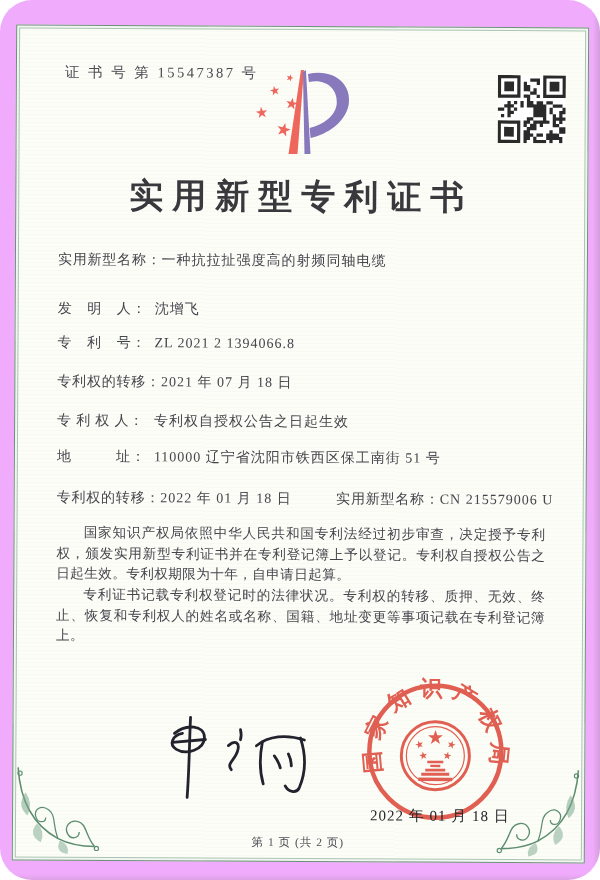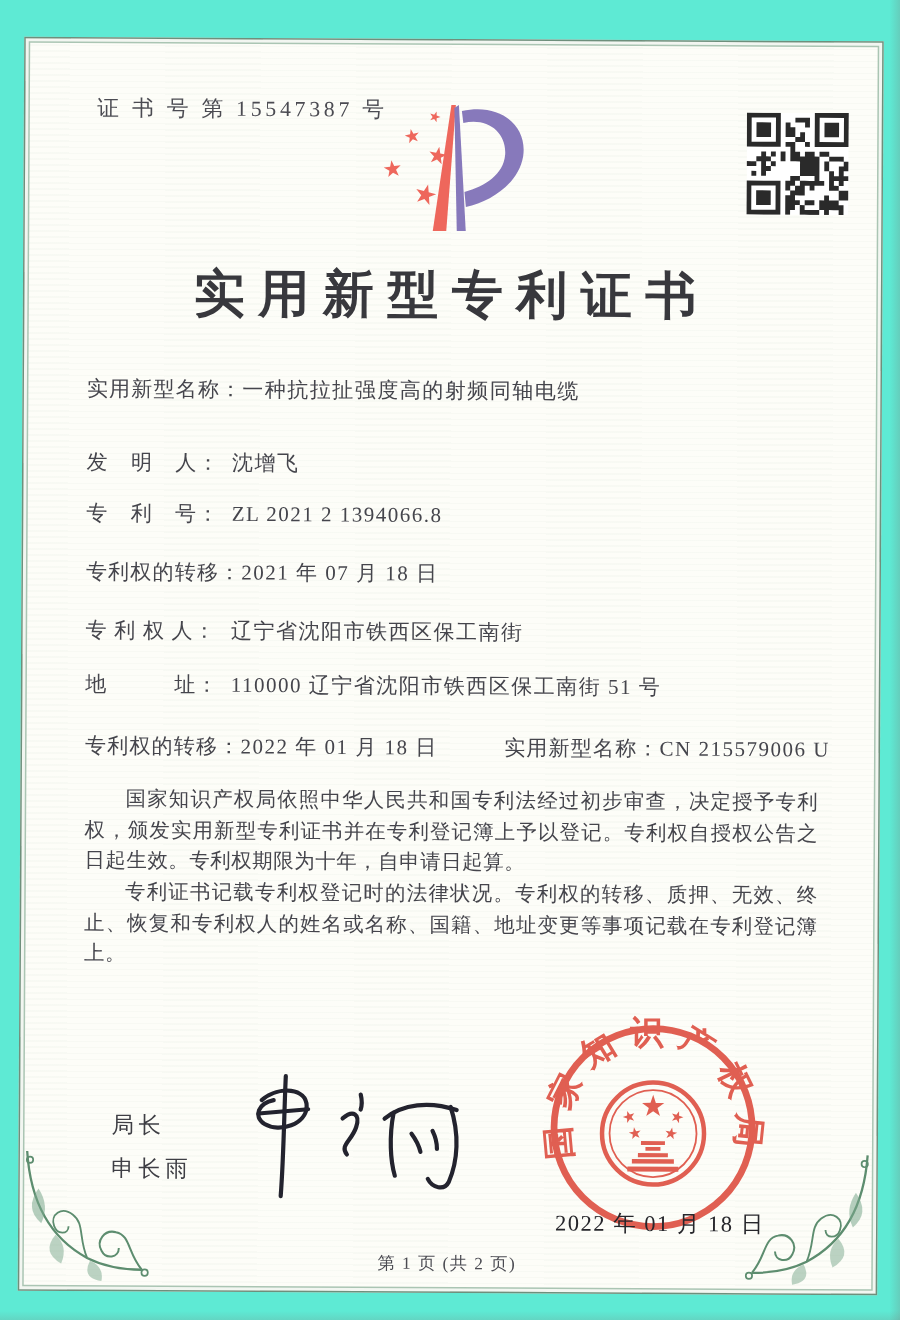--- a/index.html
+++ b/index.html
@@ -1,17 +1,17 @@
 <!DOCTYPE html>
 <html><head>
 <meta charset="utf-8">
 <style>
   html,body{margin:0;padding:0;}
-  .stage{position:relative;width:600px;height:880px;background:#5eead4;overflow:hidden;
-         font-family:"Liberation Serif","DejaVu Serif",serif;color:#3c3c42;}
+  .stage{position:relative;width:600px;height:880px;background:#f0abfc;overflow:hidden;
+         font-family:"Liberation Serif","DejaVu Serif",serif;color:#3c3c42;border-radius:32px;}
   .stage::after{content:"";position:absolute;top:0;right:0;width:7px;height:100%;
          background:linear-gradient(to right,rgba(0,0,0,0),rgba(120,120,115,.25));pointer-events:none;}
   .stage::before{content:"";position:absolute;left:0;bottom:0;width:100%;height:6px;
          background:linear-gradient(to bottom,rgba(0,0,0,0),rgba(120,120,115,.18));pointer-events:none;z-index:9;}
   .sheet{position:absolute;left:0;top:0;width:600px;height:880px;transform:rotate(.3deg);transform-origin:50% 50%;}
   .frame{position:absolute;left:14px;top:26px;width:571px;height:834px;
          border:1px solid #6e8f7c;
          box-shadow:inset 0 0 0 2px #f2f6f1, inset 0 0 0 3px #aac5b3;
          background:
            repeating-linear-gradient(to bottom,rgba(130,165,140,.045) 0 1px,rgba(0,0,0,0) 1px 4px),
@@ -101,42 +101,38 @@
       <div class="frow" style="top:301px">
         <span class="lab">发　明　人：</span><span class="val">沈增飞</span>
       </div>
       <div class="frow" style="top:335px">
         <span class="lab">专　利　号：</span><span class="val">ZL 2021 2 1394066.8</span>
       </div>
       <div class="frow" style="top:374px">
         <span class="lab">专利权的转移：</span><span class="val">2021 年 07 月 18 日</span>
       </div>
       <div class="frow" style="top:413px">
-        <span class="lab">专 利 权 人：</span><span class="val">辽宁省沈阳市铁西区保工南街</span>
+        <span class="lab">专 利 权 人：</span><span class="val">专利权自授权公告之日起生效</span>
       </div>
       <div class="frow" style="top:449px">
         <span class="lab">地　　　址：</span><span class="val">110000 辽宁省沈阳市铁西区保工南街 51 号</span>
       </div>
       <div class="frow" style="top:490px">
         <span><span class="lab" style="min-width:0">专利权的转移：</span><span class="val">2022 年 01 月 18 日</span></span>
         <span class="pair2"><span>实用新型名称：</span><span class="val">CN 215579006 U</span></span>
       </div>
     </div>
 
     <div class="paras p1">
       <p>国家知识产权局依照中华人民共和国专利法经过初步审查，决定授予专利权，颁发实用新型专利证书并在专利登记簿上予以登记。专利权自授权公告之日起生效。专利权期限为十年，自申请日起算。</p>
     </div>
     <div class="paras p2">
       <p>专利证书记载专利权登记时的法律状况。专利权的转移、质押、无效、终止、恢复和专利权人的姓名或名称、国籍、地址变更等事项记载在专利登记簿上。</p>
     </div>
 
-    <div class="signer">
-      <div>局长</div>
-      <div>申长雨</div>
-    </div>
 
     <svg class="signature" width="160" height="92" viewBox="0 0 160 92">
       <g fill="none" stroke="#23232e" stroke-width="2.8" stroke-linecap="round" stroke-linejoin="round">
         <path d="M34,6 C33,28 33,58 31,86"></path>
         <path d="M18,22 C30,12 48,14 48,26 C48,38 30,44 20,38 C12,33 16,24 26,22"></path>
         <path d="M16,31 L49,28"></path>
         <path d="M72,34 C79,28 84,31 81,40 C78,49 70,52 75,58"></path>
         <path d="M84,18 C85,22 85,25 84,28"></path>
         <path d="M100,34 C112,24 130,22 148,28"></path>
         <path d="M106,30 C103,46 104,62 107,72"></path>

